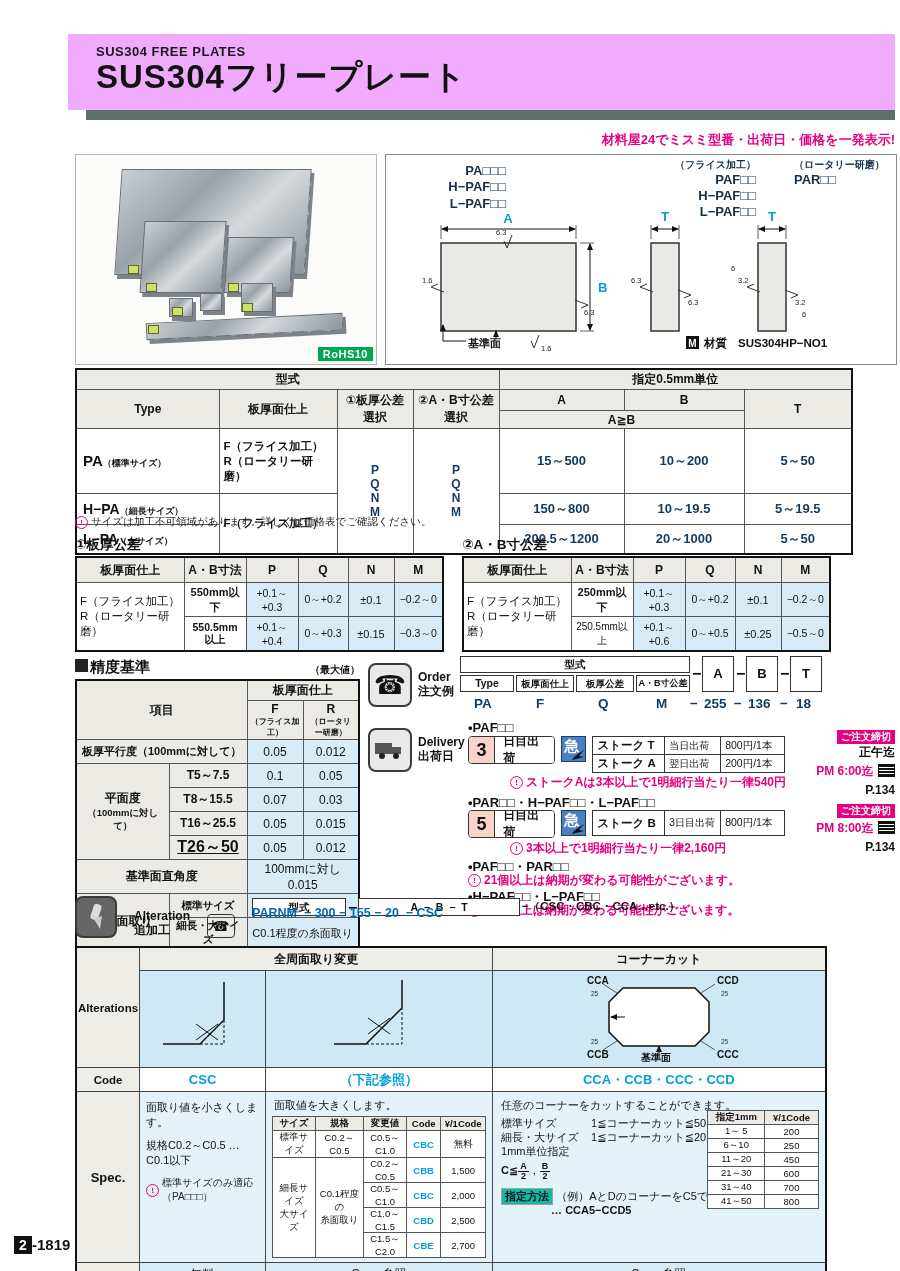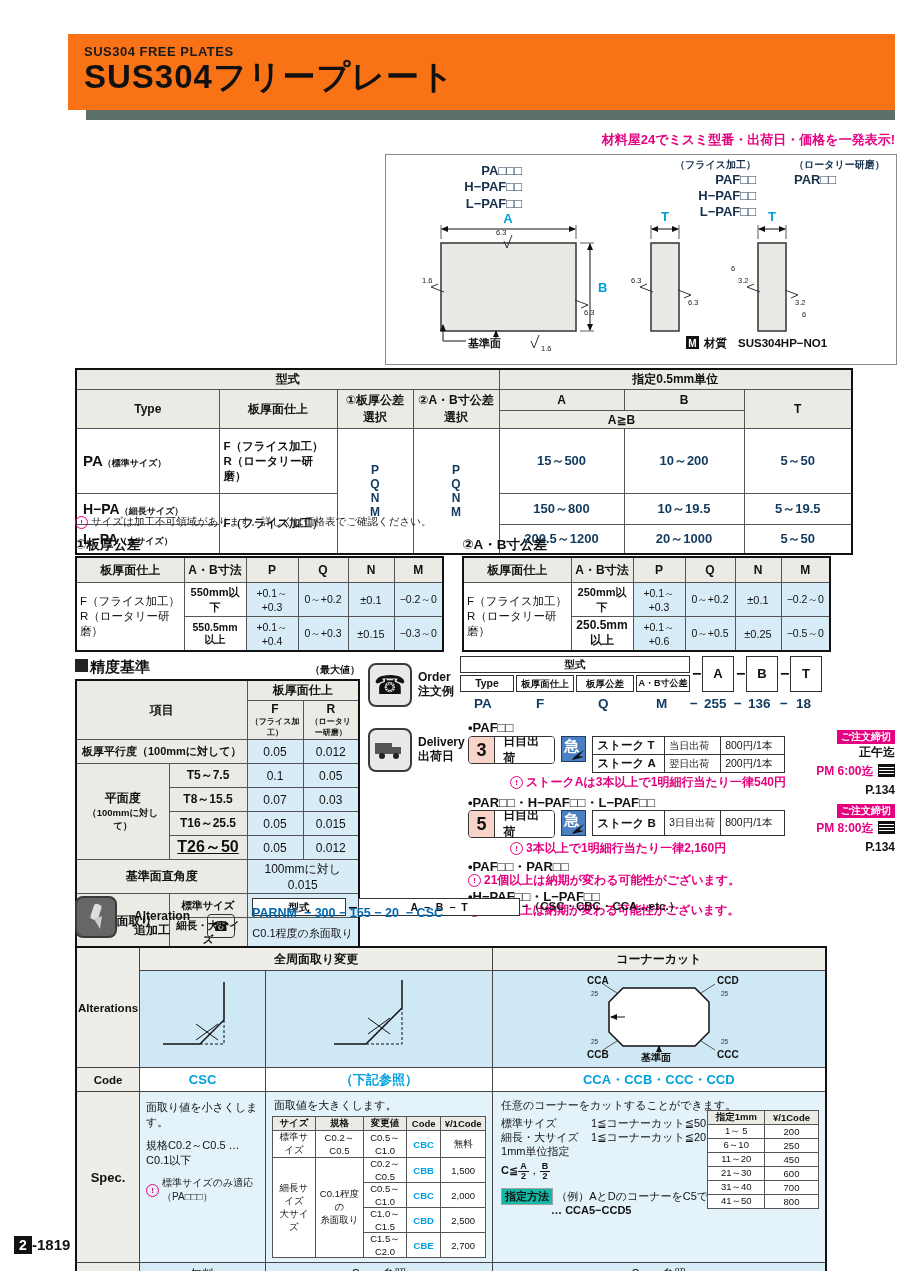--- a/index.html
+++ b/index.html
@@ -5,21 +5,21 @@
   html,body{margin:0;padding:0;background:#ffffff;}
   body{font-family:"Liberation Sans","DejaVu Sans",sans-serif;color:#111;}
   .page{position:relative;width:900px;height:1271px;background:#fff;overflow:hidden;}
   .abs{position:absolute;}
 
   
   .notice-main{font-size:21px;font-weight:bold;color:#dd1111;letter-spacing:0.5px;}
   .notice-sub{font-size:12.5px;font-weight:bold;color:#dd1111;}
 
   
-  .banner{background:#f97316;padding:10px 0 0 16px;box-sizing:border-box;}
+  .banner{background:#f0abfc;padding:10px 0 0 28px;box-sizing:border-box;}
   .banner-en{font-size:13px;font-weight:bold;color:#1a1a1a;letter-spacing:0.5px;}
   .banner-ja{font-size:33px;font-weight:bold;color:#111;letter-spacing:1px;line-height:1.1;}
   .banner-strip{background:#5d6f6b;}
   .promo{font-size:13px;font-weight:bold;color:#e4007f;text-align:right;}
 
   
   .photo{border:1px solid #b5b5b5;background:#fbfbfa;overflow:hidden;}
   .plate{position:absolute;border:1px solid #6a7078;background:linear-gradient(135deg,#c9ced3 0%,#9aa1a8 35%,#d6dadd 60%,#8e959c 100%);box-shadow:3px 4px 0 #7c838a;}
   .chip{position:absolute;width:9px;height:7px;background:#cfe06a;border:1px solid #5d6a20;}
   .rohs{position:absolute;background:#00a650;color:#fff;font-weight:bold;font-size:11px;padding:1px 5px;letter-spacing:0.5px;}
@@ -87,23 +87,39 @@
 
 
   <div class="abs banner" style="left:68px;top:34px;width:827px;height:76px;">
     <div class="banner-en">SUS304  FREE  PLATES</div>
     <div class="banner-ja">SUS304フリープレート</div>
   </div>
   <div class="abs banner-strip" style="left:86px;top:110px;width:809px;height:10px;"></div>
 
   <div class="abs promo" style="left:455px;top:131px;width:440px;">材料屋24でミスミ型番・出荷日・価格を一発表示!</div>
 
+  <div class="abs photo" style="left:75px;top:154px;width:300px;height:209px;">
+    <div class="plate" style="left:42px;top:14px;width:188px;height:104px;transform:skewX(-4deg);"></div>
+    <div class="plate" style="left:66px;top:66px;width:80px;height:70px;transform:skewX(-4deg);"></div>
+    <div class="plate" style="left:150px;top:82px;width:64px;height:54px;transform:skewX(-4deg);"></div>
+    <div class="plate" style="left:93px;top:143px;width:22px;height:17px;"></div>
+    <div class="plate" style="left:124px;top:138px;width:20px;height:16px;"></div>
+    <div class="plate" style="left:165px;top:128px;width:30px;height:27px;"></div>
+    <div class="plate" style="left:70px;top:163px;width:195px;height:15px;transform:rotate(-3deg);"></div>
+    <div class="chip" style="left:52px;top:110px;"></div>
+    <div class="chip" style="left:70px;top:128px;"></div>
+    <div class="chip" style="left:152px;top:128px;"></div>
+    <div class="chip" style="left:166px;top:148px;"></div>
+    <div class="chip" style="left:96px;top:152px;"></div>
+    <div class="chip" style="left:72px;top:170px;"></div>
+    <div class="rohs" style="right:3px;bottom:3px;">RoHS10</div>
+  </div>
 
   <div class="abs drawing" style="left:385px;top:154px;width:510px;height:209px;">
-    <div class="mdl" style="left:16px;top:8px;width:120px;text-align:right;">
+    <div class="mdl" style="left:0;top:8px;width:120px;text-align:right;">
       <div>PA□□□</div>
       <div>H−PAF□□</div>
       <div>L−PAF□□</div>
     </div>
     <div class="mdl" style="left:250px;top:4px;width:120px;text-align:right;">
       <div class="cap">（フライス加工）</div>
       <div>PAF□□</div>
       <div>H−PAF□□</div>
       <div>L−PAF□□</div>
     </div>
@@ -321,21 +337,21 @@
           <div>F（フライス加工）</div>
               <div>R（ロータリー研磨）</div>
         </td>
         <td style="height:31px;font-weight:bold;font-size:11px;">250mm以下</td>
         <td class="bl" style="font-size:10.5px;">+0.1～+0.3</td>
         <td class="bl" style="font-size:10.5px;">0～+0.2</td>
         <td class="bl" style="font-size:11px;">±0.1</td>
         <td class="bl" style="font-size:10.5px;">−0.2～0</td>
       </tr>
       <tr>
-        <td style="height:31px;font-weight:bold;font-size:12px;">250.5mm以上</td>
+        <td style="height:31px;font-weight:normal;font-size:10px;">250.5mm以上</td>
         <td class="bl" style="font-size:10.5px;">+0.1～+0.6</td>
         <td class="bl" style="font-size:10.5px;">0～+0.5</td>
         <td class="bl" style="font-size:11px;">±0.25</td>
         <td class="bl" style="font-size:10.5px;">−0.5～0</td>
       </tr>
     </tbody>
       </table>
   </div>
 
   <div class="abs" style="left:75px;top:658px;width:285px;">

